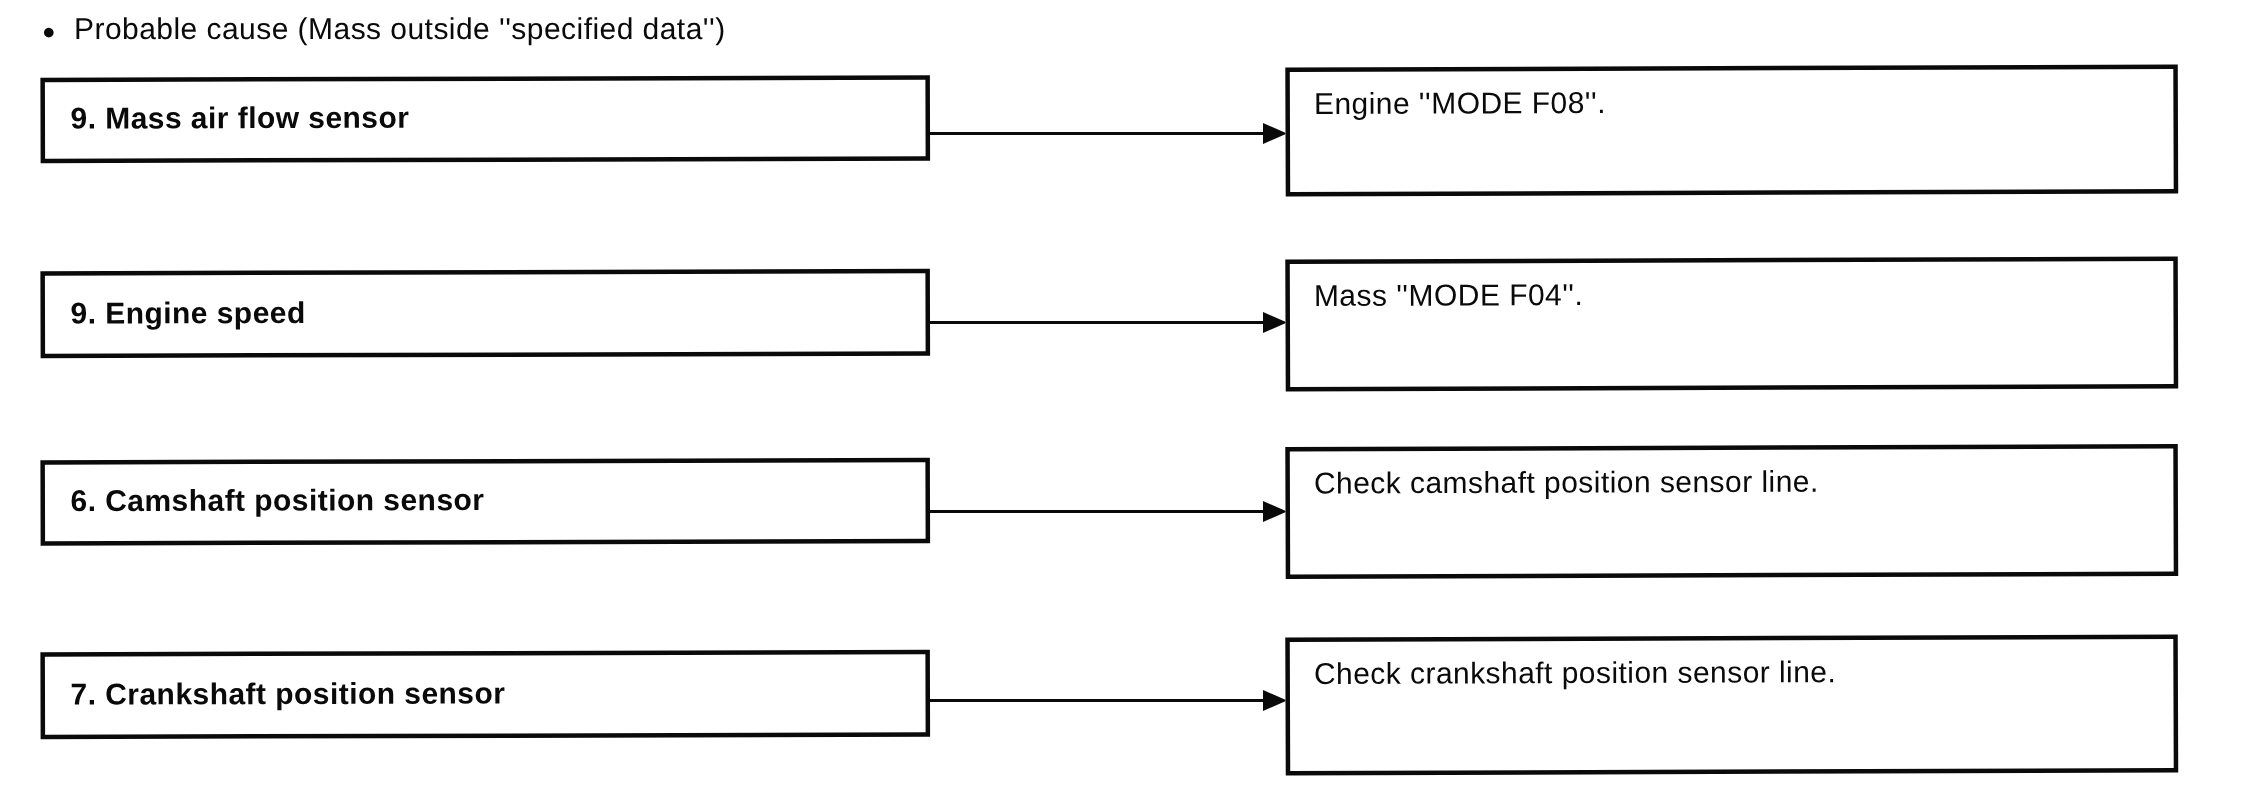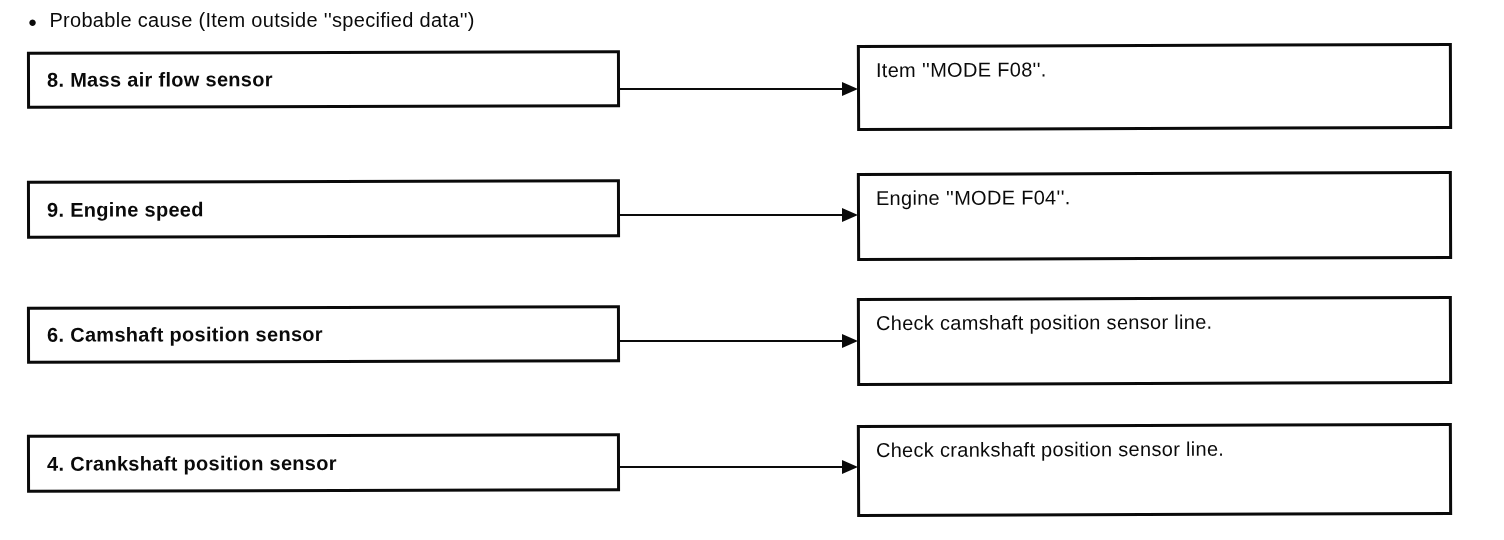--- a/index.html
+++ b/index.html
@@ -91,56 +91,56 @@
   .r3 .action-box { top: 424px; height: 92px; }
   .r3 .arrow      { top: 466px; }
 </style>
 </head>
 <body>
 
 <div class="page">
 
   <div class="header">
     <span class="bullet">●</span>
-    <span>Probable cause (Item outside ''specified data'')</span>
+    <span>Probable cause (Mass outside ''specified data'')</span>
   </div>
 
   <div class="row r0">
     <div class="cause-box">
-      <span>8. Mass air flow sensor</span>
+      <span>9. Mass air flow sensor</span>
     </div>
     <div class="arrow"></div>
     <div class="action-box">
-      <span>Item ''MODE F08''.</span>
+      <span>Engine ''MODE F08''.</span>
     </div>
   </div>
 
   <div class="row r1">
     <div class="cause-box">
       <span>9. Engine speed</span>
     </div>
     <div class="arrow"></div>
     <div class="action-box">
-      <span>Engine ''MODE F04''.</span>
+      <span>Mass ''MODE F04''.</span>
     </div>
   </div>
 
   <div class="row r2">
     <div class="cause-box">
       <span>6. Camshaft position sensor</span>
     </div>
     <div class="arrow"></div>
     <div class="action-box">
       <span>Check camshaft position sensor line.</span>
     </div>
   </div>
 
   <div class="row r3">
     <div class="cause-box">
-      <span>4. Crankshaft position sensor</span>
+      <span>7. Crankshaft position sensor</span>
     </div>
     <div class="arrow"></div>
     <div class="action-box">
       <span>Check crankshaft position sensor line.</span>
     </div>
   </div>
 
 </div>
 
 </body></html>

